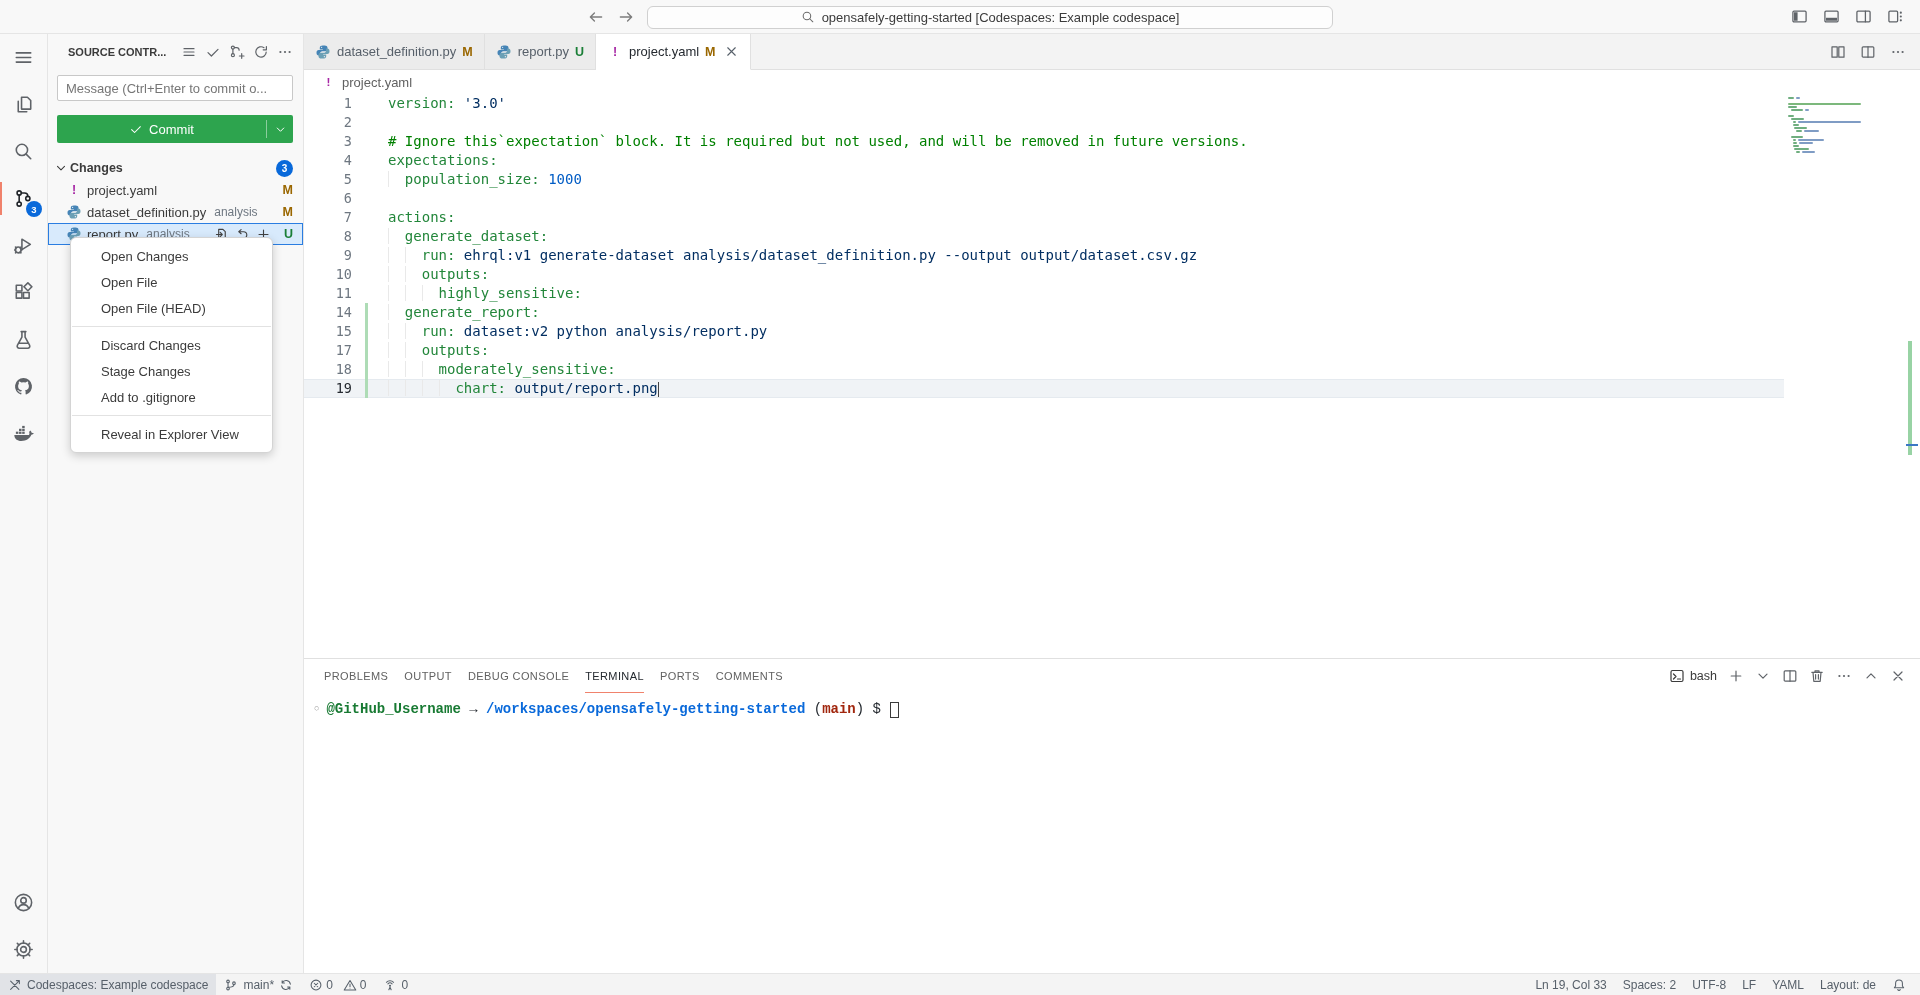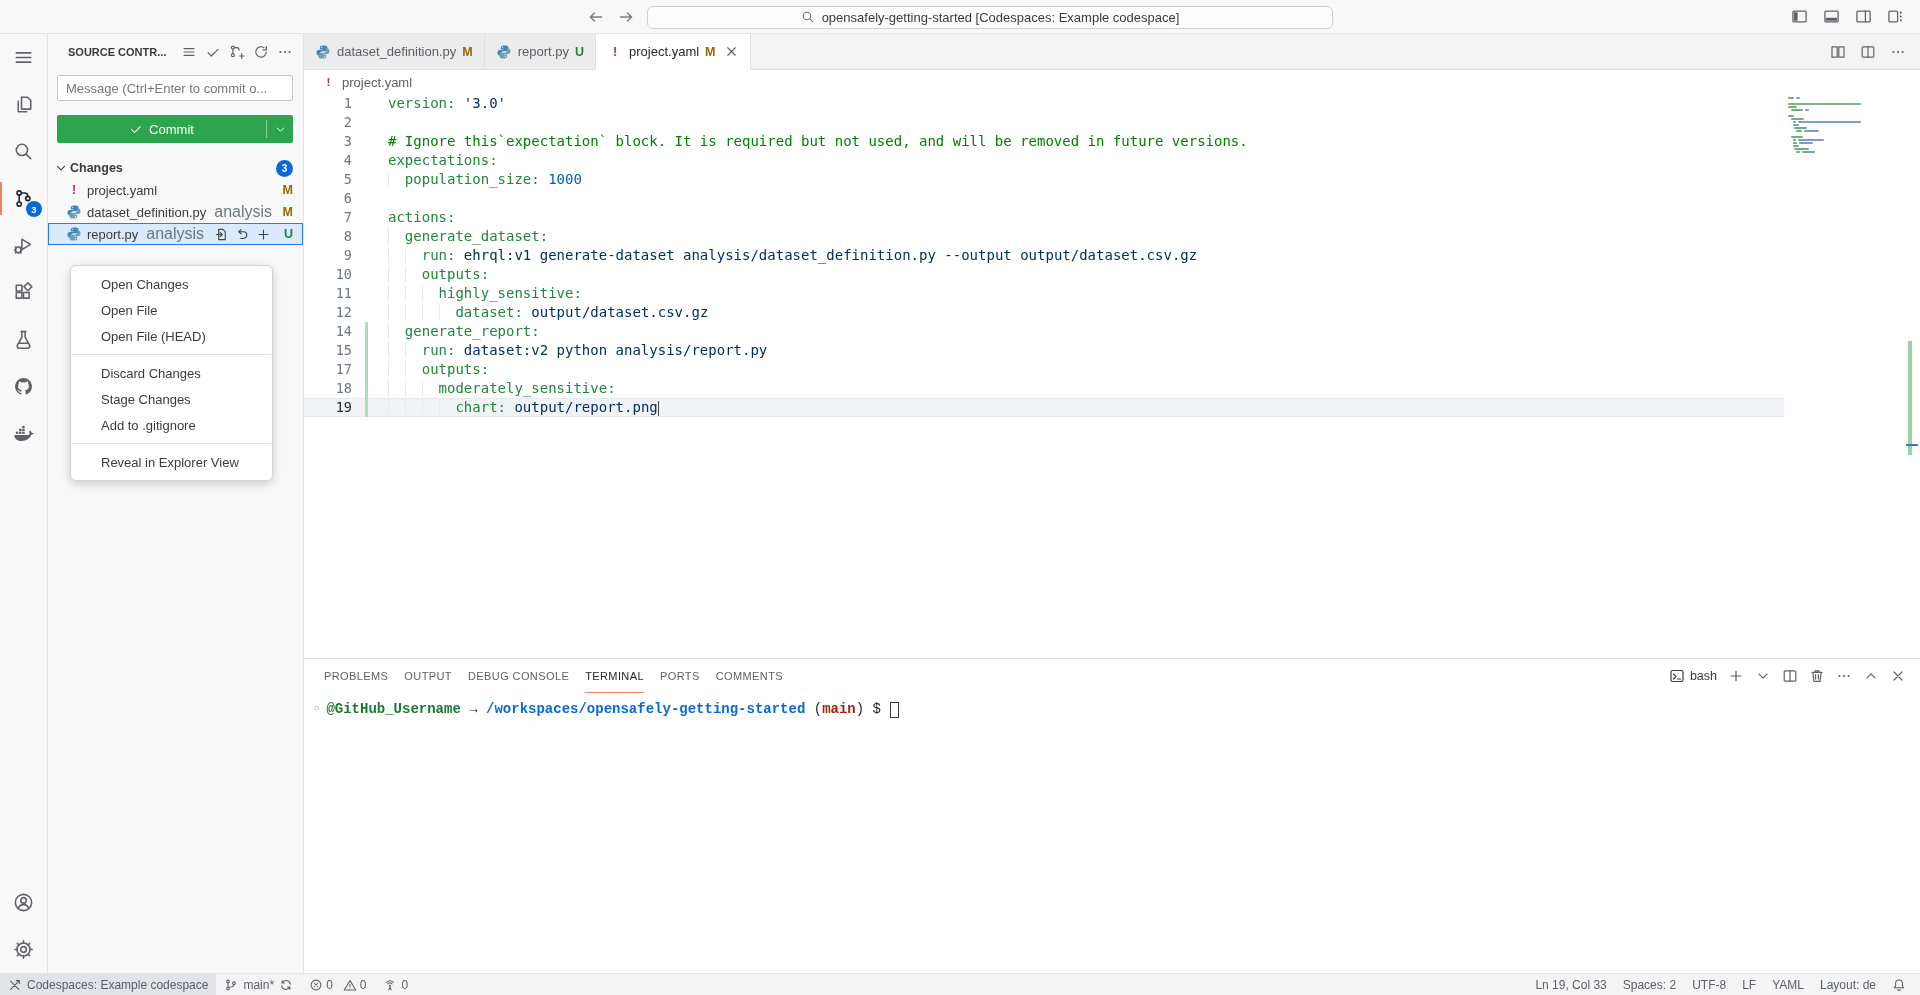--- a/index.html
+++ b/index.html
@@ -45,31 +45,31 @@
   .commit-divider { width:1px; background:rgba(255,255,255,.45); margin:5px 0; }
   .commit-drop { width:26px; display:flex; align-items:center; justify-content:center; }
   .commit-drop .icon { width:13px; height:13px; }
   .changes-header { height:22px; display:flex; align-items:center; padding:0 10px 0 6px; gap:2px; }
   .changes-header .icon { width:14px; height:14px; color:#3b3b3b; }
   .changes-label { font-weight:700; font-size:12.5px; }
   .changes-badge { margin-left:auto; min-width:17px; height:17px; border-radius:9px; background:#0969da; color:#fff; font-size:10px; font-weight:700; display:flex; align-items:center; justify-content:center; padding:0 4px; }
   .change-row { height:22px; display:flex; align-items:center; padding:0 10px 0 18px; gap:5px; position:relative; }
   .change-row .file-icon { width:16px; height:16px; }
   .change-name { white-space:nowrap; }
-  .change-folder { color:#6e7781; font-size:16px; margin-left:3px; white-space:nowrap; }
+  .change-folder { color:#6e7781; font-size:12px; margin-left:3px; white-space:nowrap; }
   .row-actions { margin-left:auto; display:flex; align-items:center; gap:6px; color:#424242; }
   .row-actions .icon { width:15px; height:15px; }
   .change-status { font-weight:600; font-size:12.5px; margin-left:8px; }
   .change-status.only { margin-left:auto; }
   .st-modified { color:#9a6700; }
   .st-untracked { color:#1a7f37; }
   .change-row.selected { background:#d8eafc; box-shadow:inset 0 0 0 1px #2a7de1; }
 
   
-  .context-menu { position:absolute; left:70px; top:237px; width:203px; background:#fff; border:1px solid #d4d4d4; border-radius:6px; box-shadow:0 3px 10px rgba(0,0,0,.18); padding:5px 0; z-index:50; font-size:13px; color:#3b3b3b;margin-top:28px; }
+  .context-menu { position:absolute; left:70px; top:237px; width:203px; background:#fff; border:1px solid #d4d4d4; border-radius:6px; box-shadow:0 3px 10px rgba(0,0,0,.18); padding:5px 0; z-index:50; font-size:13px; color:#3b3b3b; }
   .ctx-item { height:26px; display:flex; align-items:center; padding-left:30px; white-space:nowrap; }
   .ctx-sep { height:1px; background:#e2e2e2; margin:5px 1px; }
 
   
   .editor-col { flex:1; display:flex; flex-direction:column; min-width:0; background:#fff; }
   .tabbar { height:36px; background:#f3f3f3; display:flex; align-items:stretch; flex:0 0 auto; }
   .tab { display:flex; align-items:center; gap:6px; padding:0 11px; font-size:13px; color:#57606a; background:#ececec; border-right:1px solid #e0e0e0; border-bottom:1px solid #e0e0e0; white-space:nowrap; }
   .tab .file-icon { width:16px; height:16px; }
   .tab.active { background:#fff; border-bottom-color:#fff; color:#24292f; }
   .tab-status { font-weight:600; font-size:12.5px; }
@@ -491,21 +491,20 @@
             <div class="code-line"><span class="ln">2</span><span class="modcol"></span><span class="code-text"></span></div>
             <div class="code-line"><span class="ln">3</span><span class="modcol"></span><span class="code-text"><span class="tk-com"># Ignore this`expectation` block. It is required but not used, and will be removed in future versions.</span></span></div>
             <div class="code-line"><span class="ln">4</span><span class="modcol"></span><span class="code-text"><span class="tk-key">expectations:</span></span></div>
             <div class="code-line"><span class="ln">5</span><span class="modcol"></span><span class="code-text"><span class="ind">  </span><span class="tk-key">population_size:</span><span class="tk-num"> 1000</span></span></div>
             <div class="code-line"><span class="ln">6</span><span class="modcol"></span><span class="code-text"></span></div>
             <div class="code-line"><span class="ln">7</span><span class="modcol"></span><span class="code-text"><span class="tk-key">actions:</span></span></div>
             <div class="code-line"><span class="ln">8</span><span class="modcol"></span><span class="code-text"><span class="ind">  </span><span class="tk-key">generate_dataset:</span></span></div>
             <div class="code-line"><span class="ln">9</span><span class="modcol"></span><span class="code-text"><span class="ind">  </span><span class="ind">  </span><span class="tk-key">run:</span><span class="tk-val"> ehrql:v1 generate-dataset analysis/dataset_definition.py --output output/dataset.csv.gz</span></span></div>
             <div class="code-line"><span class="ln">10</span><span class="modcol"></span><span class="code-text"><span class="ind">  </span><span class="ind">  </span><span class="tk-key">outputs:</span></span></div>
             <div class="code-line"><span class="ln">11</span><span class="modcol"></span><span class="code-text"><span class="ind">  </span><span class="ind">  </span><span class="ind">  </span><span class="tk-key">highly_sensitive:</span></span></div>
-            <div class="code-line"><span class="ln">12</span><span class="modcol"></span><span class="code-text"><span class="ind">  </span><span class="ind">  </span><span class="ind">  </span><span class="ind">  </span><span class="tk-key">dataset:</span><span class="tk-val"> output/dataset.csv.gz</span></span></div>
             <div class="code-line"><span class="ln">14</span><span class="modcol"><span class="modbar"></span></span><span class="code-text"><span class="ind">  </span><span class="tk-key">generate_report:</span></span></div>
             <div class="code-line"><span class="ln">15</span><span class="modcol"><span class="modbar"></span></span><span class="code-text"><span class="ind">  </span><span class="ind">  </span><span class="tk-key">run:</span><span class="tk-val"> dataset:v2 python analysis/report.py</span></span></div>
             <div class="code-line"><span class="ln">17</span><span class="modcol"><span class="modbar"></span></span><span class="code-text"><span class="ind">  </span><span class="ind">  </span><span class="tk-key">outputs:</span></span></div>
             <div class="code-line"><span class="ln">18</span><span class="modcol"><span class="modbar"></span></span><span class="code-text"><span class="ind">  </span><span class="ind">  </span><span class="ind">  </span><span class="tk-key">moderately_sensitive:</span></span></div>
             <div class="code-line current"><span class="ln">19</span><span class="modcol"><span class="modbar"></span></span><span class="code-text"><span class="ind">  </span><span class="ind">  </span><span class="ind">  </span><span class="ind">  </span><span class="tk-key">chart:</span><span class="tk-val"> output/report.png</span><span class="cursor-caret"></span></span></div>
           </div>
         <div class="minimap" id="minimap">
             <div class="mm-line">
               <span class="mm-seg" style="width: 5.76px; background: rgb(111, 174, 127);"></span>
               <span class="mm-seg" style="width: 4.32px; background: rgb(127, 156, 196);"></span>

